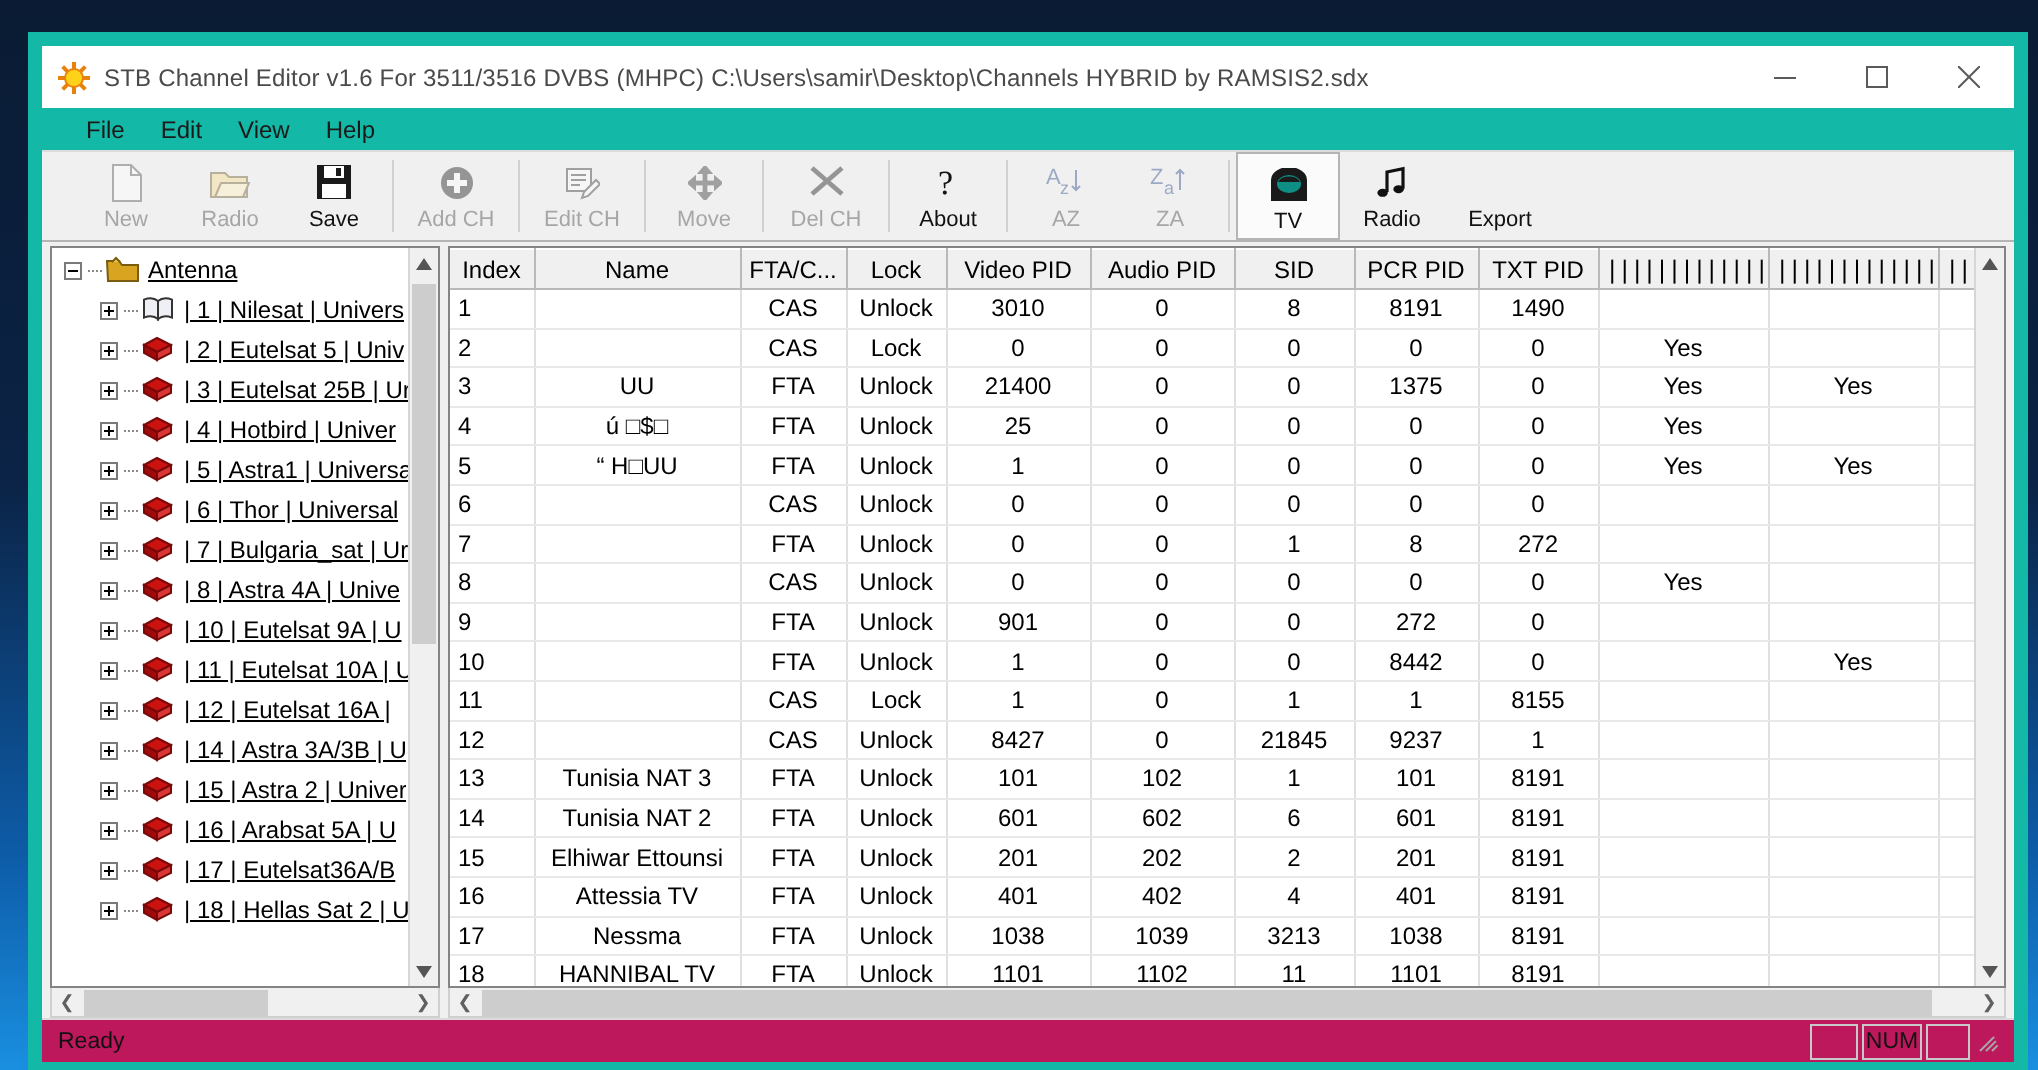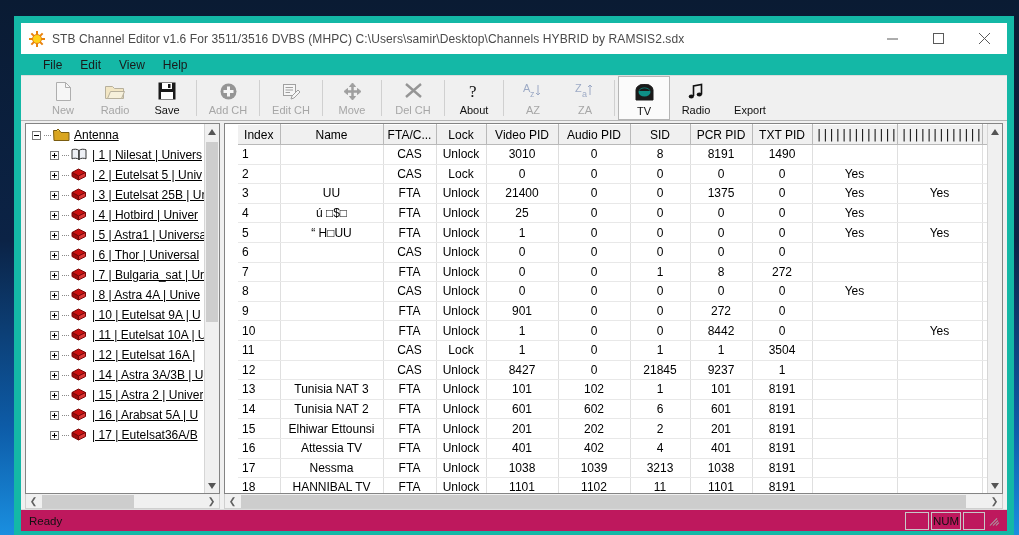--- a/index.html
+++ b/index.html
@@ -150,21 +150,21 @@
   .hs-arrow { width:15px; text-align:center; color:#606060; font-size:9px; line-height:13px; }
   .hs-thumb { position:absolute; height:13px; background:#cdcdcd; top:1px; }
 
   
   #grid-pane {
     flex:1 1 auto; display:flex; flex-direction:column;
     margin:2px 4px 0 4px; min-width:0;
   }
   #grid-box {
     flex:1 1 auto; display:flex; overflow:hidden;
-    border:1px solid #848484; background:#fff; min-height:0;padding-left:13px;
+    border:1px solid #848484; background:#fff; min-height:0;
   }
   #grid-main { flex:1 1 auto; overflow:hidden; min-width:0; }
   #grid-vscroll {
     width:15px; flex:0 0 15px; background:#f0f0f0;
     border-left:1px solid #d6d6d6; position:relative;
   }
   table#channel-table {
     border-collapse:collapse; width:100%; table-layout:fixed;
     font-size:12px;
   }
@@ -617,20 +617,32 @@
             <span class="ic">
                 <svg width="16" height="13" viewBox="0 0 16 13">
                   <path d="M1 4.5L7.5 1l7 3.5-7 3.5z" fill="#cc1111" stroke="#7a0808"></path>
                   <path d="M1 4.5v4l6.5 3.5v-4z" fill="#a00c0c" stroke="#7a0808"></path>
                   <path d="M14.5 4.5v4L7.5 12v-4z" fill="#d93636" stroke="#7a0808"></path>
                 </svg>
               </span>
             <span class="tree-label">| 17 | Eutelsat36A/B</span>
           </div>
 
+          <div class="tree-row child">
+            <div class="expander plus"></div>
+              <div class="dotted"></div>
+            <span class="ic">
+                <svg width="16" height="13" viewBox="0 0 16 13">
+                  <path d="M1 4.5L7.5 1l7 3.5-7 3.5z" fill="#cc1111" stroke="#7a0808"></path>
+                  <path d="M1 4.5v4l6.5 3.5v-4z" fill="#a00c0c" stroke="#7a0808"></path>
+                  <path d="M14.5 4.5v4L7.5 12v-4z" fill="#d93636" stroke="#7a0808"></path>
+                </svg>
+              </span>
+            <span class="tree-label">| 18 | Hellas Sat 2  | U</span>
+          </div>
 
         </div>
 
         <div id="tree-vscroll">
           <div class="vs-arrow">
             <svg width="8" height="6" viewBox="0 0 8 6">
                 <path d="M4 0l4 6H0z" fill="#555"></path>
               </svg>
           </div>
           <div id="tree-vthumb"></div>
@@ -826,21 +838,21 @@
                 </tr>
                 <tr>
                   <td class="col-index">11</td>
                   <td class="c-center"></td>
                   <td class="c-center">CAS</td>
                   <td class="c-center">Lock</td>
                   <td class="c-center">1</td>
                   <td class="c-center">0</td>
                   <td class="c-center">1</td>
                   <td class="c-center">1</td>
-                  <td class="c-center">3504</td>
+                  <td class="c-center">8155</td>
                   <td class="c-center"></td>
                   <td class="c-center"></td>
                   <td class="c-center"></td>
                 </tr>
                 <tr>
                   <td class="col-index">12</td>
                   <td class="c-center"></td>
                   <td class="c-center">CAS</td>
                   <td class="c-center">Unlock</td>
                   <td class="c-center">8427</td>

